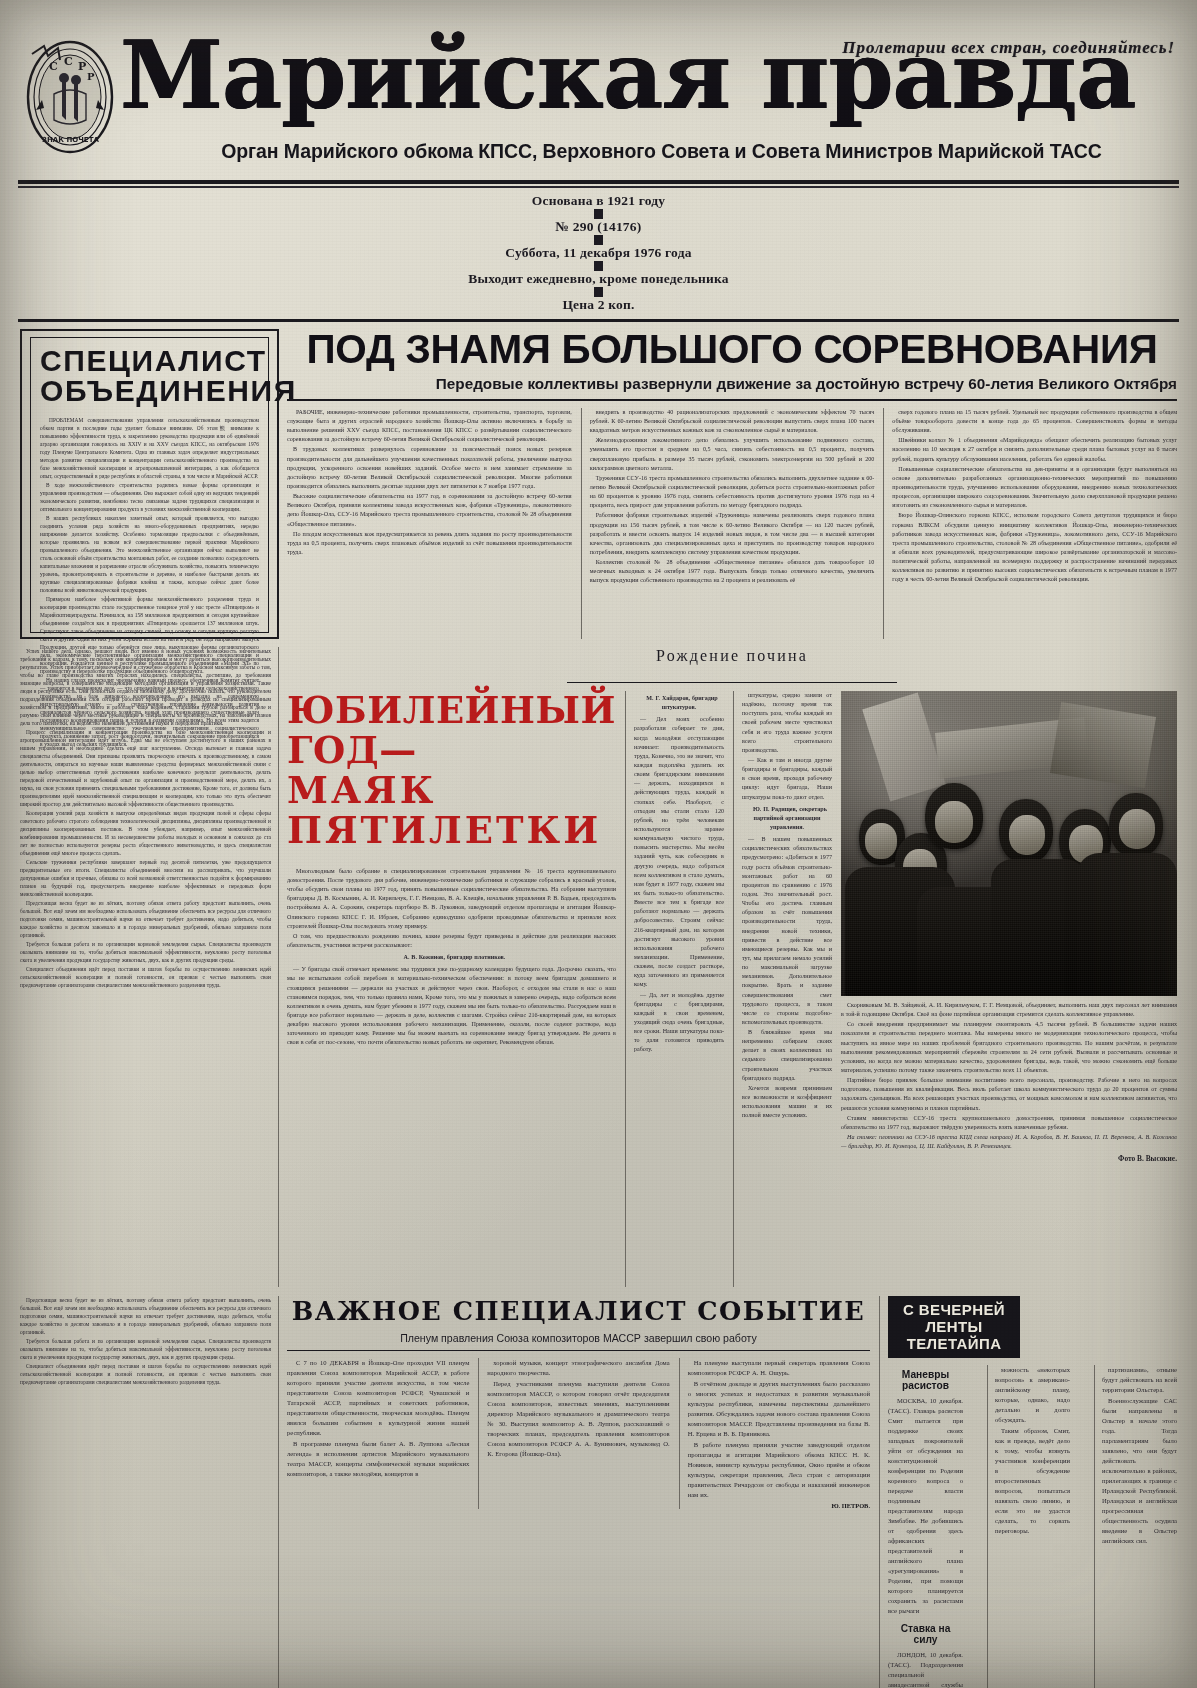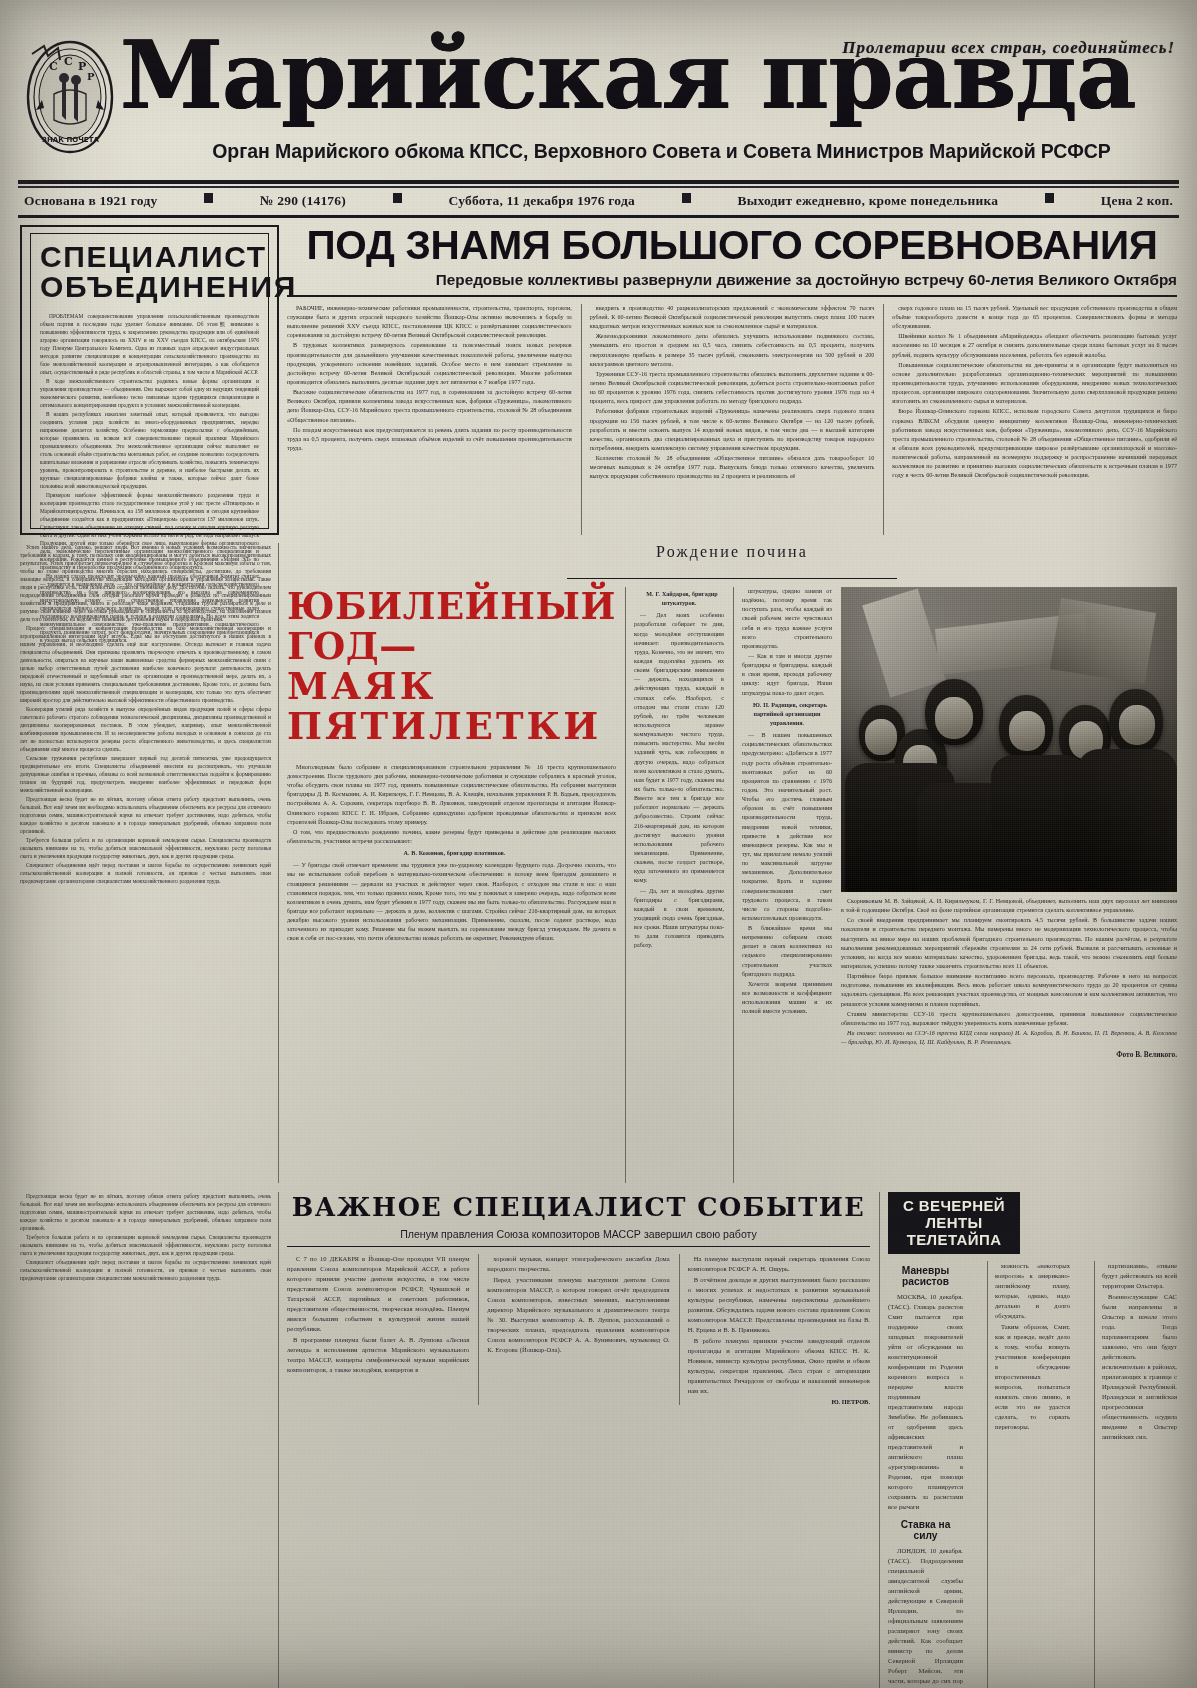--- a/index.html
+++ b/index.html
@@ -58,25 +58,26 @@
   .organ-line{
     position:absolute;left:140px;right:14px;top:140px;
     font-family:"Liberation Sans", sans-serif;
     font-size:19.5px;font-weight:bold;letter-spacing:-.1px;
     color:#17161c;text-align:center;
   }
   .rule-thick{height:4px;background:#1b1a1f;margin:2px 18px 0 18px;}
   .rule-thin{height:1.5px;background:#2a2830;margin:2px 18px 0 18px;}
 
   .infobar{
-    display:flex;justify-content:space-between;
+    display:flex;align-items:center;justify-content:space-between;
     margin:5px 24px 0 24px;
     font-family:"Liberation Serif", serif;
     font-size:13.5px;font-weight:bold;color:#1d1b22;
     letter-spacing:.2px;
+    flex-direction:column;
   }
   .infobar .sq{
     width:9px;height:10px;background:#1d1b22;display:inline-block;
   }
   .rule-thick2{height:3px;background:#1b1a1f;margin:6px 18px 0 18px;}
 
   
   .body-text{
     font-family:"Liberation Serif", serif;
     font-size:5.4px;
@@ -289,21 +290,21 @@
         <path d="M74 62 l6 10 l-8 -2 Z" fill="#1b1a1f"></path>
         <text x="18" y="104" font-family="DejaVu Sans, sans-serif" font-size="7" font-weight="bold" fill="#1b1a1f">ЗНАК ПОЧЕТА</text>
         <path d="M8 16 L20 8 L24 18 L34 10 L36 22" fill="none" stroke="#1b1a1f" stroke-width="2"></path>
       </svg>
     </div>
 
     <div class="title-wrap">
       <div class="paper-title">Марийская правда</div>
     </div>
 
-    <div class="organ-line">Орган Марийского обкома КПСС, Верховного Совета и Совета Министров Марийской РСФСР</div>
+    <div class="organ-line">Орган Марийского обкома КПСС, Верховного Совета и Совета Министров Марийской ТАСС</div>
   </div>
 
   <div class="rule-thick"></div>
   <div class="rule-thin"></div>
 
   <div class="infobar">
     <span>Основана в 1921 году</span>
     <span class="sq"></span>
     <span>№ 290 (14176)</span>
     <span class="sq"></span>
@@ -445,21 +446,21 @@
             <div class="coat" style="left:236px;top:162px;width:100px;height:146px;"></div>
             <div class="grainy"></div>
           </div>
           <div class="body-text s6" style="margin-top:5px;">
             <p>Скорняковым М. В. Зайцевой, А. И. Кирильчуком, Г. Г. Немцовой, объединяет, выполнить наш двух персонал лет внимания в той-й годовщине Октября. Своё на фоне партийная организация стремится сделать коллективное управление.</p>
             <p>Со своей внедрения предпринимает мы планируем смонтировать 4,5 тысячи рублей. В большинстве задачи наших показатели и строительства переднего монтажа. Мы намерены много не модернизации технологического процесса, чтобы выступить на явное мере на наших проблемой бригадного строительного производства. По нашим расчётам, в результате выполнения рекомендованных мероприятий сбережём строителям за 24 сети рублей. Вызвали и рассчитывать основные и условиях, но когда все можно материально качество, удорожением бригады, ведь такой, что можно сэкономить ещё больше материалов, успешно потому также закончить строительство всех 11 объектов.</p>
             <p>Партийное бюро привлек большое внимание воспитанию всего персонала, производству. Рабочие в него на вопросах подготовке, повышения их квалификации. Весь июль работает школа коммунистического труда до 20 процентов от суммы задолжать сдельщиков. На всех решающих участках производства, от мощных комсомолом и нам коллективом активистов, что решаются условия коммунизма и планов партийных.</p>
             <p>Ставим министерства ССУ-16 треста крупнопанельного домостроения, принимая повышенное социалистическое обязательство на 1977 год, выражают твёрдую уверенность взять намеченные рубежи.</p>
             <p style="font-style:italic;">На снимке: плотники на ССУ-16 треста КПД слева направо) И. А. Коробов, В. Н. Башков, П. П. Веренков, А. В. Кожинов — бригадир, Ю. И. Кузнецов, Ц. Ш. Кайдуллин, В. Р. Ремезанцев.</p>
           </div>
-          <div class="photo-credit">Фото В. Великого.</div>
+          <div class="photo-credit">Фото В. Высокие.</div>
         </div>
 
       </div>
     </div>
   </div>
 
   <div class="bot-zone">
 
     <div class="bot-left">
       <div class="body-text">

